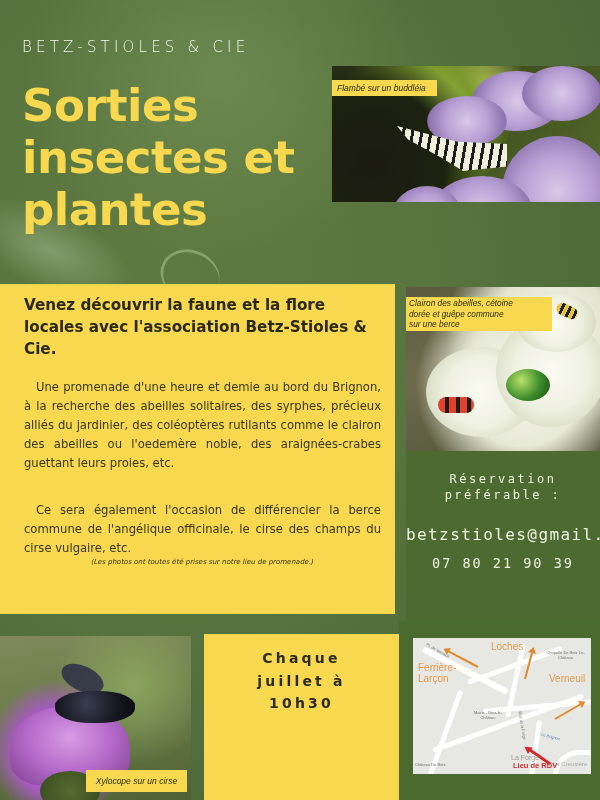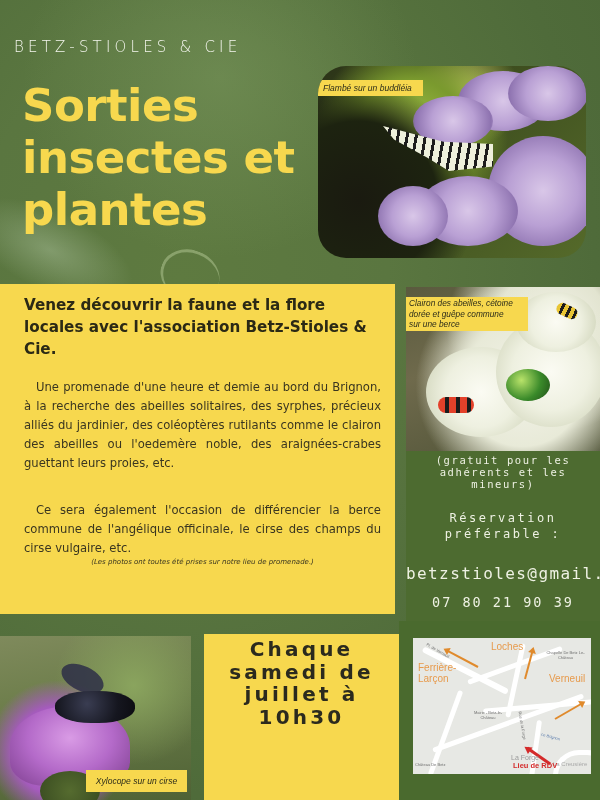--- a/index.html
+++ b/index.html
@@ -6,32 +6,32 @@
     html, body { width: 600px; height: 800px; overflow: hidden; }
     body {
       position: relative;
       font-family: "Liberation Sans", sans-serif;
       background: radial-gradient(ellipse at 30% 35%, #5e7a40 0%, #5a7640 35%, #4f6b3a 70%, #4a6535 100%);
     }
     .bg-blur-1 { position:absolute; left:-40px; top:210px; width:180px; height:80px; background: radial-gradient(ellipse, rgba(200,220,190,0.35), rgba(0,0,0,0) 70%); transform: rotate(25deg); }
     .bg-blur-2 { position:absolute; left:160px; top:250px; width:60px; height:50px; border-radius:50%; border:3px solid rgba(190,210,160,0.45); border-bottom:none; border-right:none; transform: rotate(20deg); }
     .bg-light { position:absolute; left:20px; top:0; width:400px; height:260px; background: radial-gradient(ellipse at 50% 30%, rgba(140,170,110,0.35), rgba(0,0,0,0) 70%); }
 
-    .org { position:absolute; left:14px; top:38px; color:#f4f6ee; font-size:15px; letter-spacing:4.2px; font-family:"DejaVu Sans", sans-serif; font-weight:300; }
+    .org { position:absolute; left:22px; top:38px; color:#f4f6ee; font-size:15px; letter-spacing:4.2px; font-family:"DejaVu Sans", sans-serif; font-weight:300; }
     .title { position:absolute; left:22px; top:80px; color:#f7d84e; font-family:"DejaVu Sans", sans-serif; font-weight:bold; font-size:45px; line-height:52px; letter-spacing:-0.5px; }
     .title span { display:block; }
 
     .photo { position:absolute; overflow:hidden; }
     .caption { position:absolute; background:#f7d84e; color:#2d2d1a; font-style:italic; font-family:"Liberation Sans", sans-serif; font-size:8.5px; line-height:12px; padding:2px 5px; }
 
-    .photo-butterfly { left:318px; top:66px; width:268px; height:192px; background:
+    .photo-butterfly { left:332px; top:66px; width:268px; height:136px; background:
         radial-gradient(circle at 15% 70%, #1a1a10 0%, #1d2310 30%, transparent 45%),
         radial-gradient(circle at 35% 35%, #a3c24a 0%, #7a9a2e 25%, transparent 45%),
         radial-gradient(circle at 55% 15%, #cfd36a 0%, transparent 25%),
-        linear-gradient(135deg, #2b3318 0%, #3d4d1e 40%, #556a2a 100%); border-radius: 28px; }
+        linear-gradient(135deg, #2b3318 0%, #3d4d1e 40%, #556a2a 100%); }
     .flowers { position:absolute; border-radius:50%; background: radial-gradient(circle, #d9c7e8 0%, #b9a0d4 45%, #8e73b0 80%, transparent 100%); }
     .wing { position:absolute; left:65px; top:60px; width:110px; height:45px;
       background: repeating-linear-gradient(100deg, #eef0dc 0px, #eef0dc 6px, #1d1d1d 6px, #1d1d1d 9px);
       clip-path: polygon(0 0, 55% 35%, 100% 40%, 100% 90%, 60% 100%, 40% 70%, 10% 30%); }
 
     .photo-beetles { left:406px; top:287px; width:194px; height:164px; background:
         radial-gradient(circle at 60% 60%, #f2f2e8 0%, #e8ead8 40%, transparent 70%),
         radial-gradient(circle at 75% 25%, #f4f4ea 0%, #e2e4d0 30%, transparent 55%),
         linear-gradient(160deg, #5a5a3e 0%, #6f6a4c 40%, #4e5236 100%); }
     .umbel { position:absolute; border-radius:50%; background: radial-gradient(circle, #fbfbf3 0%, #eef0e0 50%, #d4d8bf 85%, transparent 100%); }
@@ -56,21 +56,21 @@
     .photo-bee { left:0; top:636px; width:191px; height:164px; background:
         radial-gradient(circle at 30% 70%, #c47bd6 0%, #a55bbd 25%, transparent 40%),
         radial-gradient(circle at 70% 30%, #8aa45e 0%, transparent 45%),
         linear-gradient(170deg, #7f8a5c 0%, #6c7d4a 40%, #4f6235 100%); }
     .thistle { position:absolute; left:10px; top:70px; width:120px; height:80px; border-radius:50% 50% 30% 30%; background: radial-gradient(ellipse at 50% 40%, #d99be5 0%, #b46ac9 50%, #7d3f8e 100%); }
     .thistle-base { position:absolute; left:40px; top:135px; width:60px; height:40px; border-radius:50%; background: radial-gradient(circle, #556b2f 0%, #384a20 100%); }
     .xylocope { position:absolute; left:55px; top:55px; width:80px; height:32px; border-radius:45%; background: radial-gradient(circle at 40% 40%, #3a3d52 0%, #15161f 60%, #0b0b10 100%); }
     .xylocope-wing { position:absolute; left:60px; top:30px; width:45px; height:25px; border-radius:50%; background: rgba(40,40,70,0.8); transform: rotate(25deg); }
 
     .yellow-date { position:absolute; left:204px; top:634px; width:195px; height:166px; background:#f7d84e; text-align:center; font-family:"DejaVu Sans", sans-serif; font-weight:bold; color:#2b2a1e; }
-    .when { font-size:20px; line-height:22.5px; letter-spacing:3.2px; margin-top:4px; }
+    .when { font-size:14px; line-height:22.5px; letter-spacing:3.2px; margin-top:13px; }
     .where { font-size:11.4px; line-height:17px; letter-spacing:2.4px; margin-top:4px; }
 
     .green-map-panel { position:absolute; left:399px; top:621px; width:201px; height:179px; background:#4a6a2e; }
     .map { position:absolute; left:413px; top:638px; width:178px; height:136px; background:#e7e8e4; overflow:hidden; }
     .road { position:absolute; background:#ffffff; border-radius:3px; }
     .map-label-orange { position:absolute; color:#e79a4c; font-family:"Liberation Sans", sans-serif; font-size:10px; line-height:11px; }
     .map-label-small { position:absolute; color:#707070; font-family:"Liberation Sans", sans-serif; font-size:4px; line-height:5px; }
     .map-arrow { position:absolute; height:2px; background:#e08a2c; transform-origin:left center; }
     .map-arrow::after { content:""; position:absolute; right:-3px; top:-3px; border-left:6px solid #e08a2c; border-top:4px solid transparent; border-bottom:4px solid transparent; }
     .rdv-arrow { position:absolute; height:2.5px; background:#d42a2a; transform-origin:left center; }
@@ -102,60 +102,54 @@
   <div class="caption" style="left:0;top:14px;width:105px;">Flambé sur un buddléia</div>
 </div>
 
 <div class="photo photo-beetles">
   <div class="umbel" style="left:20px;top:60px;width:110px;height:90px;"></div>
   <div class="umbel" style="left:90px;top:30px;width:110px;height:110px;"></div>
   <div class="umbel" style="left:110px;top:5px;width:80px;height:60px;"></div>
   <div class="cetoine"></div>
   <div class="clairon"></div>
   <div class="guepe"></div>
-  <div class="caption" style="left:0;top:10px;width:122px;font-size:8.3px;line-height:10.5px;padding:1px 3px;">
+  <div class="caption" style="left:0;top:10px;width:146px;font-size:8.3px;line-height:10.5px;padding:1px 3px;">
     <div>Clairon des abeilles, cétoine</div>
     <div>dorée et guêpe commune</div>
     <div>sur une berce</div>
   </div>
 </div>
 
 <div class="yellow-main">
   <p class="intro">Venez découvrir la faune et la flore locales avec l'association Betz-Stioles &amp; Cie.</p>
   <p class="para para1">Une promenade d'une heure et demie au bord du Brignon, à la recherche des abeilles solitaires, des syrphes, précieux alliés du jardinier, des coléoptères rutilants comme le clairon des abeilles ou l'oedemère noble, des araignées-crabes guettant leurs proies, etc.</p>
   <p class="para para2">Ce sera également l'occasion de différencier la berce commune de l'angélique officinale, le cirse des champs du cirse vulgaire, etc.</p>
   <p class="note">(Les photos ont toutes été prises sur notre lieu de promenade.)</p>
 </div>
 
 <div class="green-info">
-  <div class="cost-sub">
-    <div>(gratuit pour les</div>
-    <div>adhérents et les</div>
-    <div>mineurs)</div>
-  </div>
   <div class="resa">
     <div>Réservation</div>
     <div>préférable :</div>
   </div>
   <div class="email">betzstioles@gmail.com</div>
   <div class="phone">07 80 21 90 39</div>
 </div>
 
 <div class="photo photo-bee">
   <div class="thistle"></div>
   <div class="thistle-base"></div>
   <div class="xylocope-wing"></div>
   <div class="xylocope"></div>
   <div class="caption" style="left:86px;top:134px;width:101px;text-align:center;padding:5px 3px;">Xylocope sur un cirse</div>
 </div>
 
 <div class="yellow-date">
   <div class="when">
     <div>Chaque</div>
-    <div>samedi de</div>
     <div>juillet à</div>
     <div>10h30</div>
   </div>
 </div>
 
 <div class="green-map-panel"></div>
 <div class="map">
   <div class="road" style="left:10px;top:8px;width:95px;height:6px;transform:rotate(27deg);transform-origin:left;"></div>
   <div class="road" style="left:55px;top:42px;width:100px;height:5px;transform:rotate(-20deg);transform-origin:left;"></div>
   <div class="road" style="left:100px;top:5px;width:5px;height:75px;transform:rotate(12deg);"></div>

